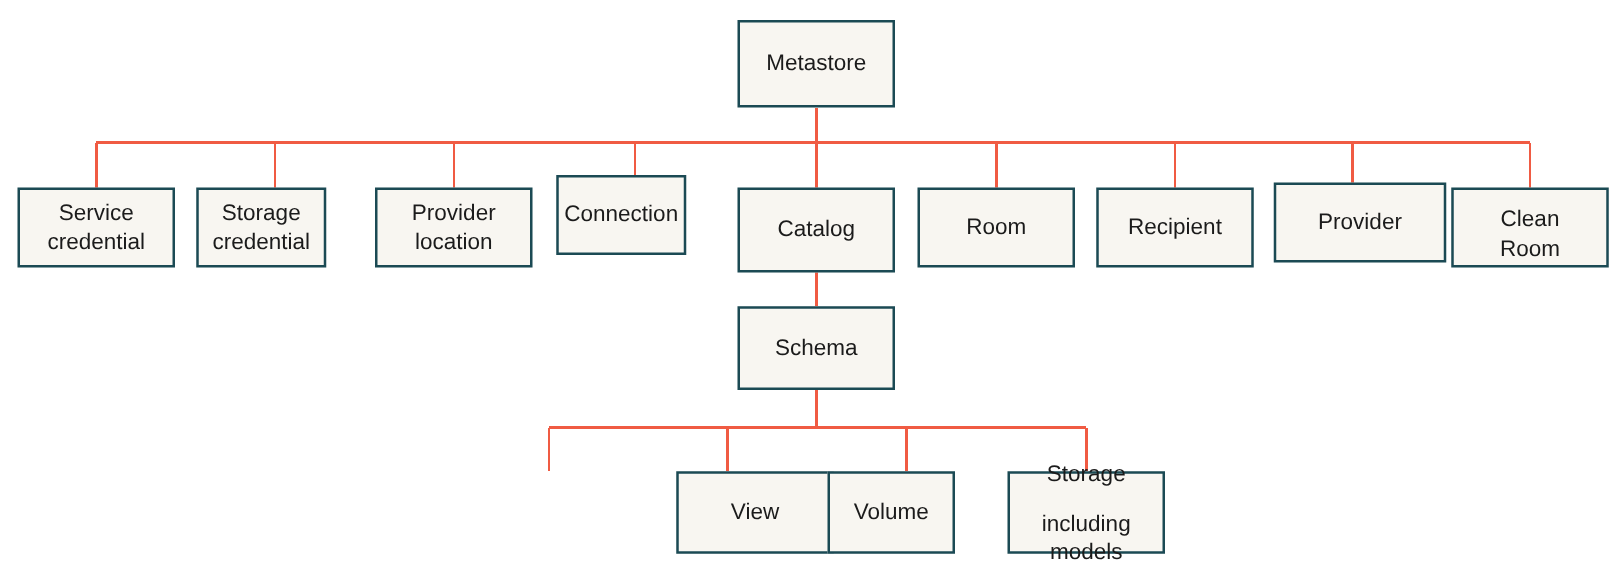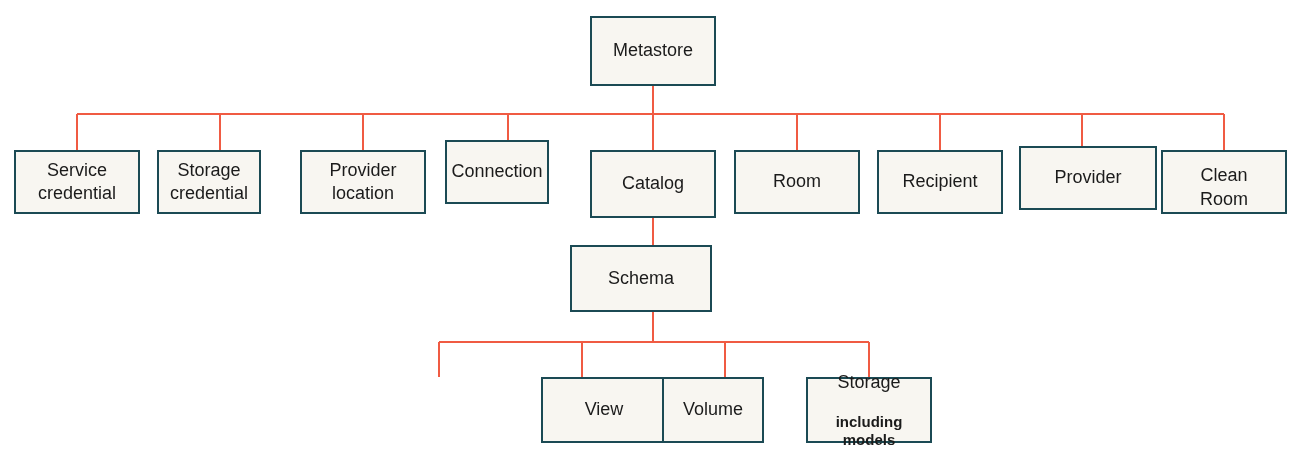--- a/index.html
+++ b/index.html
@@ -40,24 +40,23 @@
     justify-content: center;
     text-align: center;
     font-size: 18px;
     line-height: 1.28;
     padding: 16px 4px;
   }
   .label { display: inline-block; }
   .label.narrow { max-width: 70px; margin-top: 11px; }
   .sublabel {
     display: block;
-    font-size: 15px;
+    font-size: 18px;
     line-height: 1.2;
     margin-top: 18px;
-    font-weight: bold;
   }
 </style>
 </head>
 <body>
 
 <div class="canvas">
 
   <svg class="connectors" viewBox="0 0 1299 466" shape-rendering="crispEdges" aria-hidden="true">
     <path d="M653 86 L653 114
              M77 114 L1224 114
@@ -112,21 +111,21 @@
   </div>
 
   <div class="node" style="left:1019px;top:146px;width:138px;height:64px">
     <span class="label">Provider</span>
   </div>
 
   <div class="node" style="left:1161px;top:150px;width:126px;height:64px">
     <span class="label narrow">Clean Room</span>
   </div>
 
-  <div class="node" style="left:570px;top:245px;width:142px;height:67px">
+  <div class="node" style="left:590px;top:245px;width:126px;height:67px">
     <span class="label">Schema</span>
   </div>
 
 
   <div class="node" style="left:541px;top:377px;width:126px;height:66px">
     <span class="label">View</span>
   </div>
 
   <div class="node" style="left:662px;top:377px;width:102px;height:66px">
     <span class="label">Volume</span>

